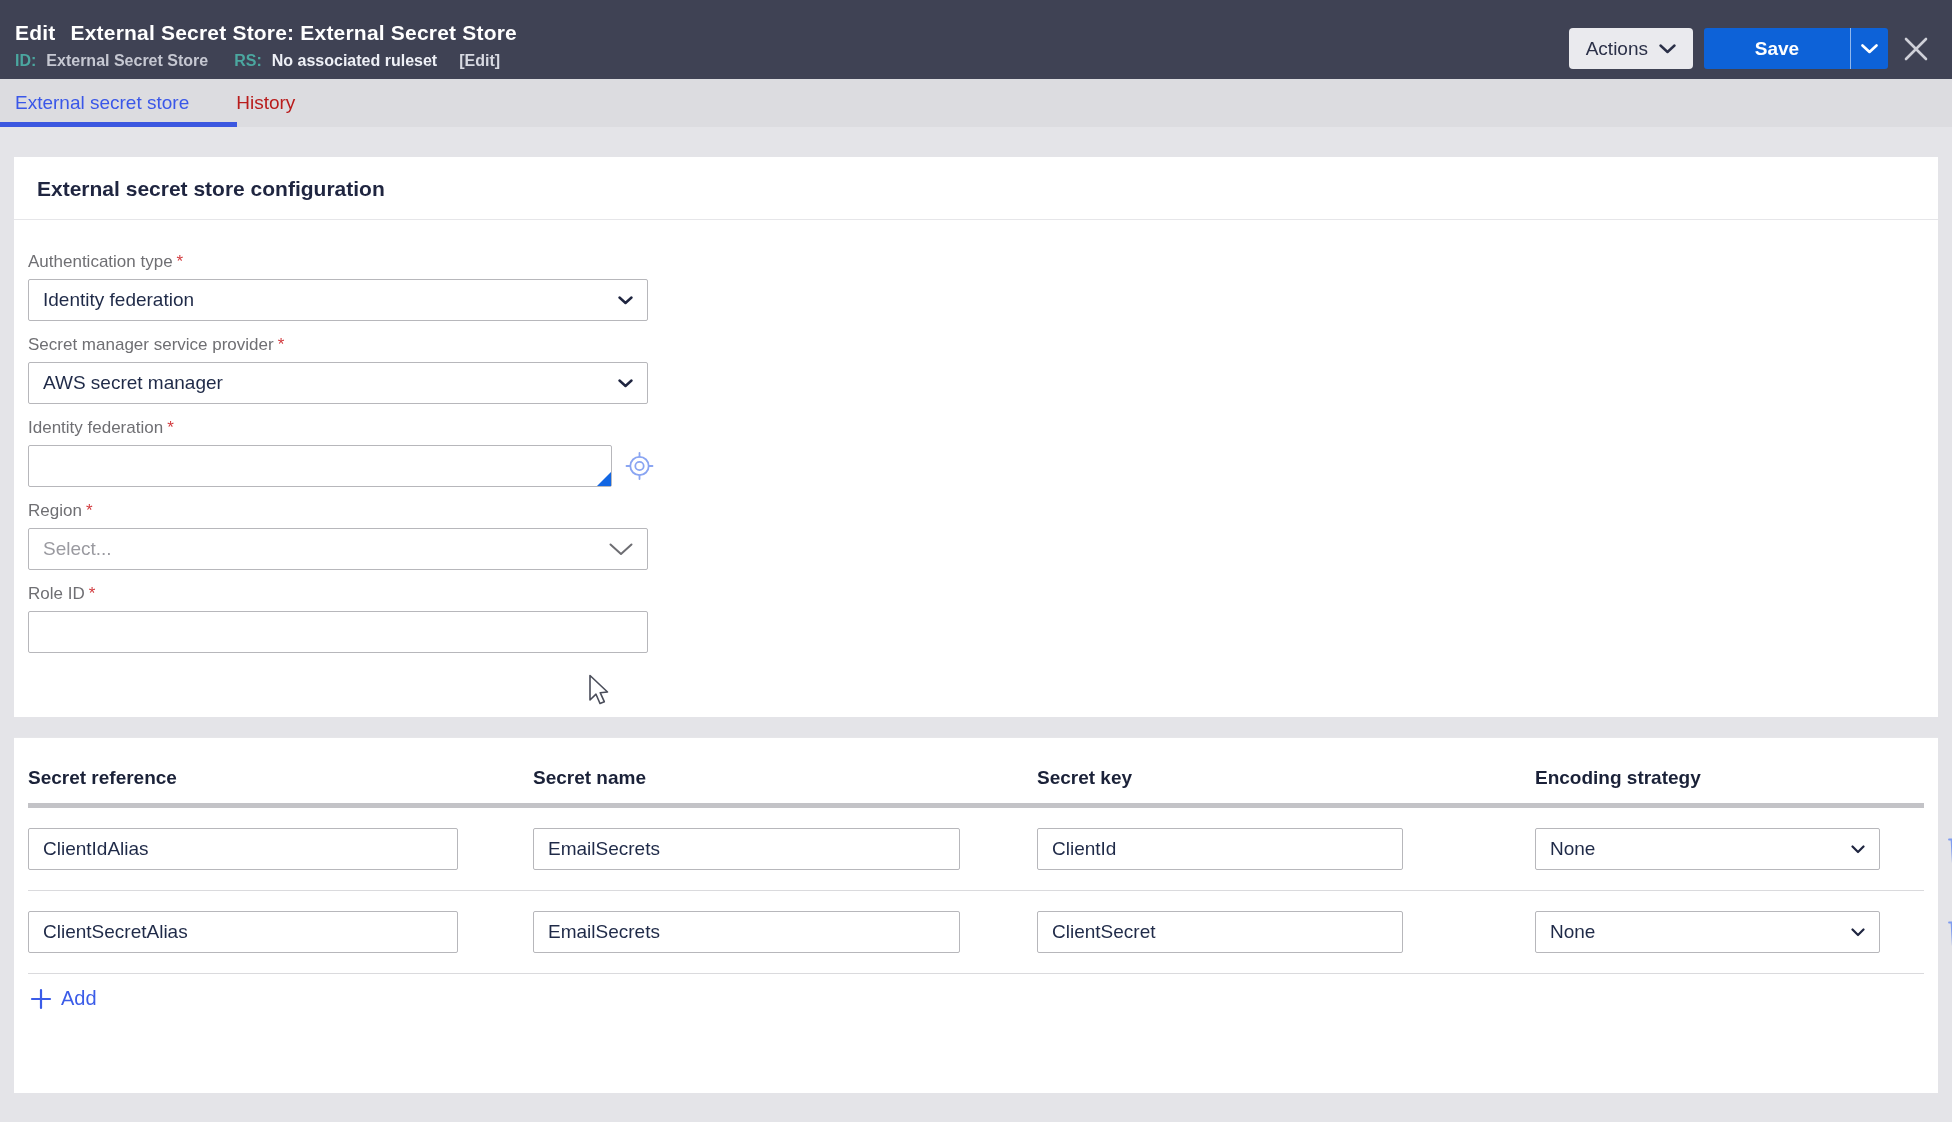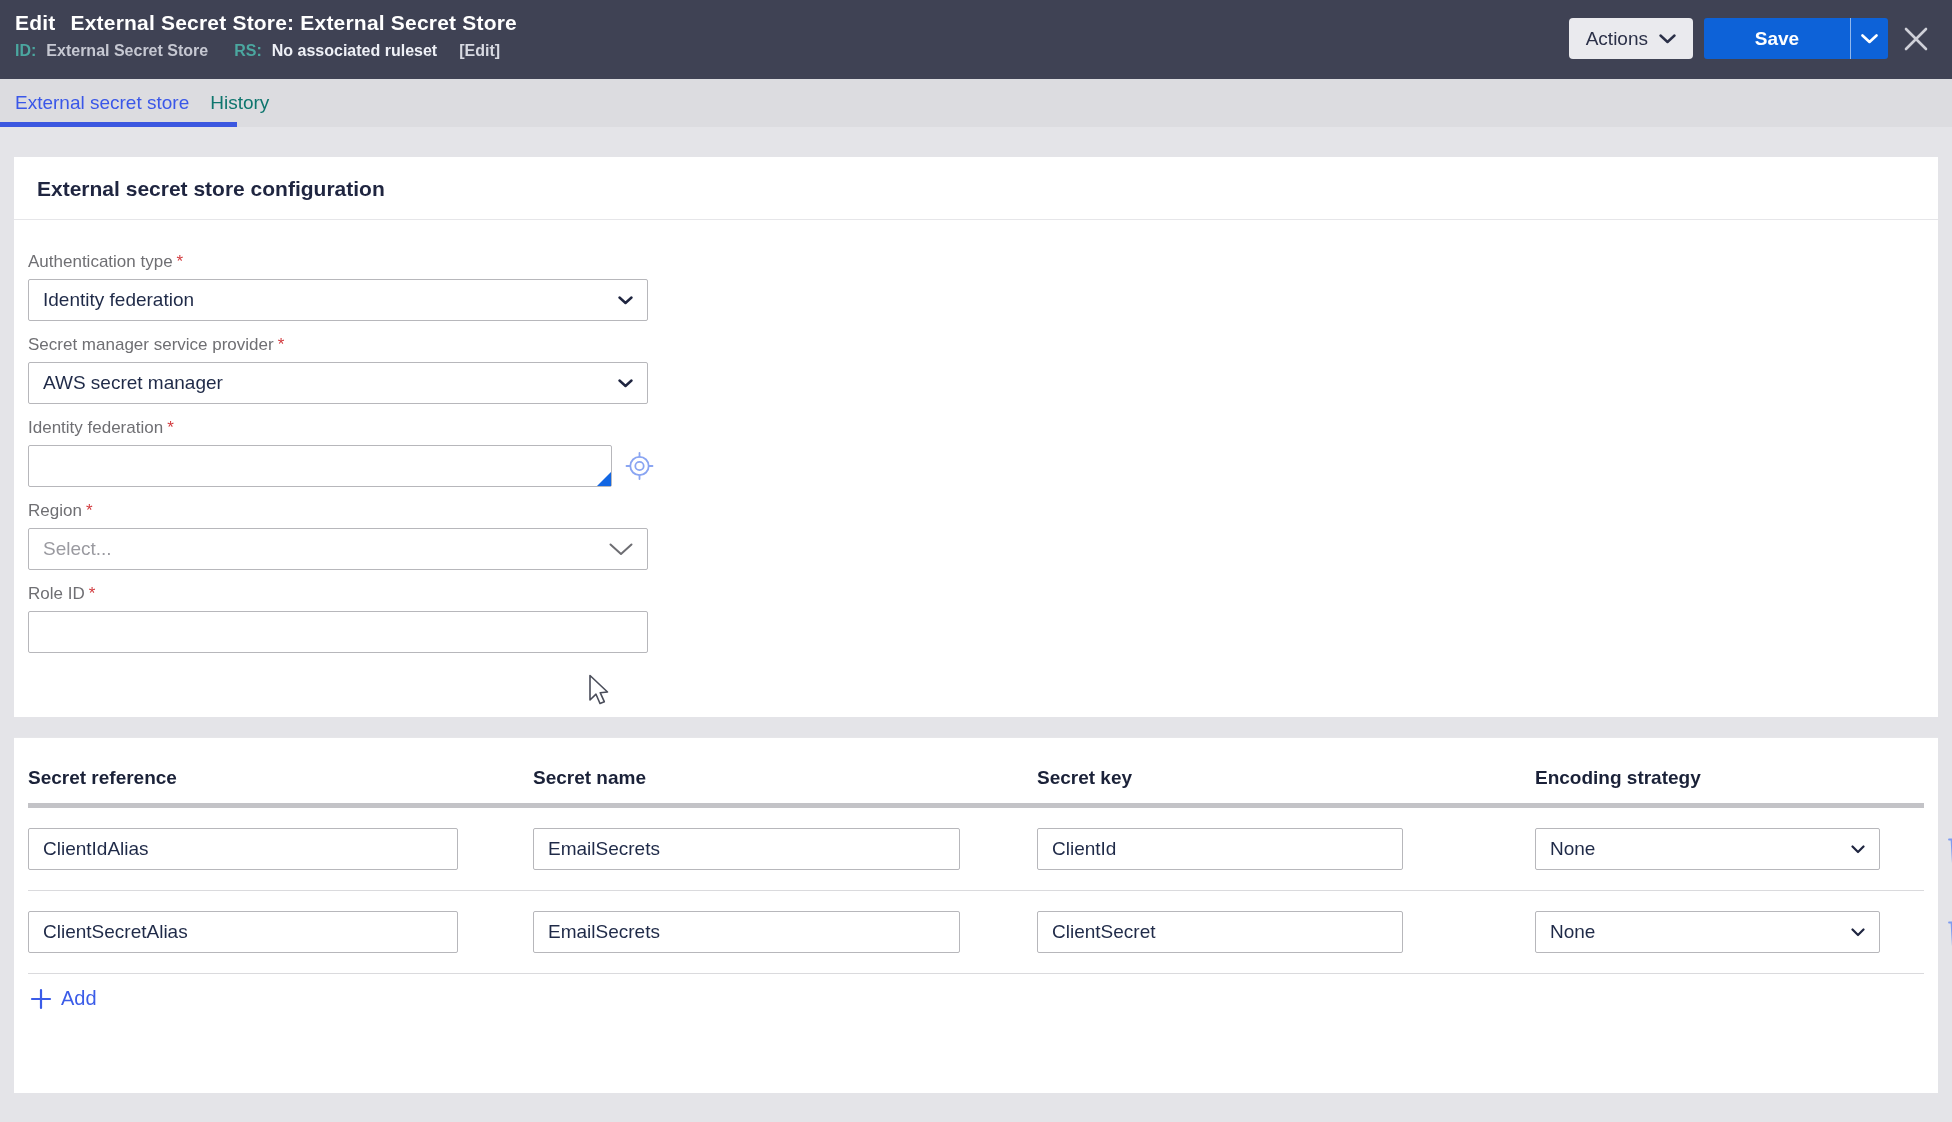--- a/index.html
+++ b/index.html
@@ -11,21 +11,21 @@
     overflow: hidden;
     color: #1f2a48;
   }
 
   
   .appbar {
     height: 79px;
     background: #3f4254;
     display: flex;
     justify-content: space-between;
-    align-items: flex-start;
+    align-items: center;
     padding: 0 22px 0 15px;
   }
   .appbar-left { padding-top: 11px; }
   .title-line { font-size: 21px; font-weight: 700; color: #ffffff; letter-spacing: .2px; }
   .title-line .edit-prefix { margin-right: 15px; }
   .meta-line { margin-top: 7px; font-size: 16px; font-weight: 700; display: flex; align-items: baseline; }
   .meta-label { color: #4ba7a0; margin-right: 10px; }
   .meta-id-value { color: #c6c8d2; }
   .meta-rs-label { margin-left: 26px; }
   .meta-rs-value { color: #eef0f6; }
@@ -55,21 +55,21 @@
   
   .tabbar {
     height: 48px;
     background: #dcdce0;
     display: flex; align-items: center;
     padding-left: 15px;
     position: relative;
   }
   .tab { font-size: 19px; cursor: pointer; }
   .tab.active { color: #3a57e8; }
-  .tab.inactive { color: #0f766e; margin-left: 21px; }
+  .tab.inactive { color: #b91c1c; margin-left: 47px; }
   .tab-underline {
     position: absolute; left: 0; bottom: 0;
     width: 237px; height: 5px; background: #3b57e0;
   }
 
   
   .card {
     background: #ffffff;
     margin: 0 14px;
     padding: 0 14px;

